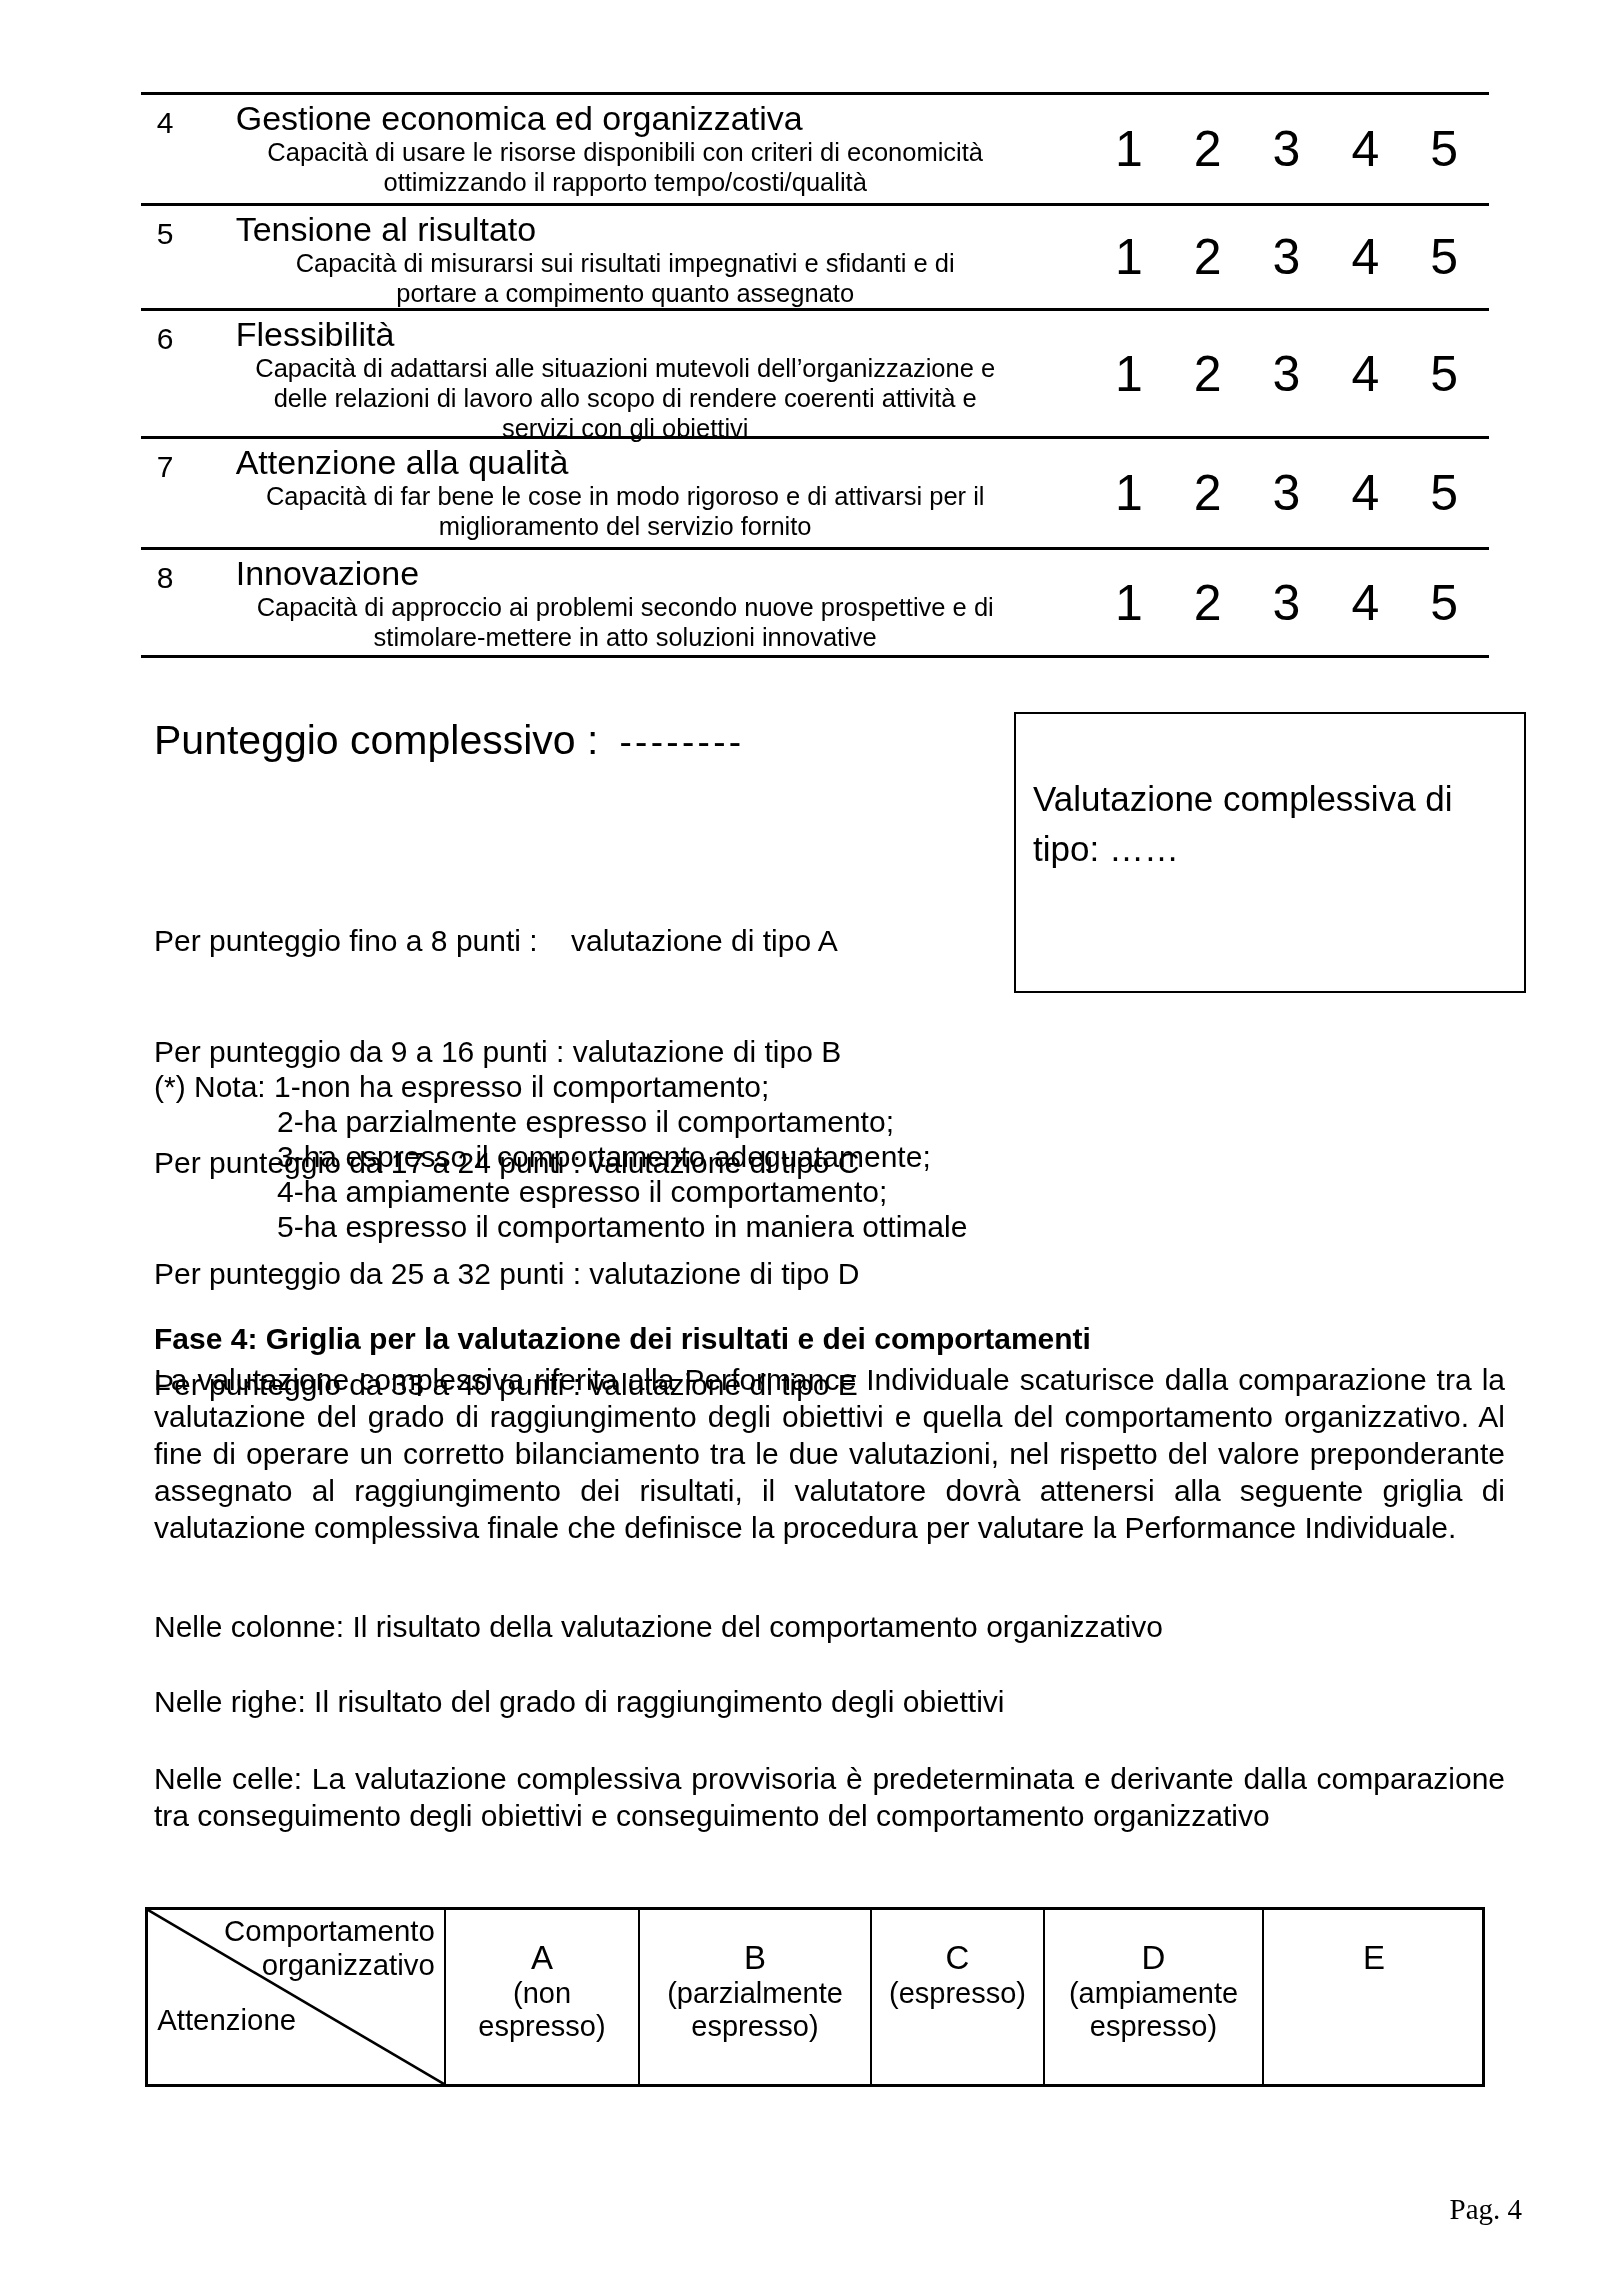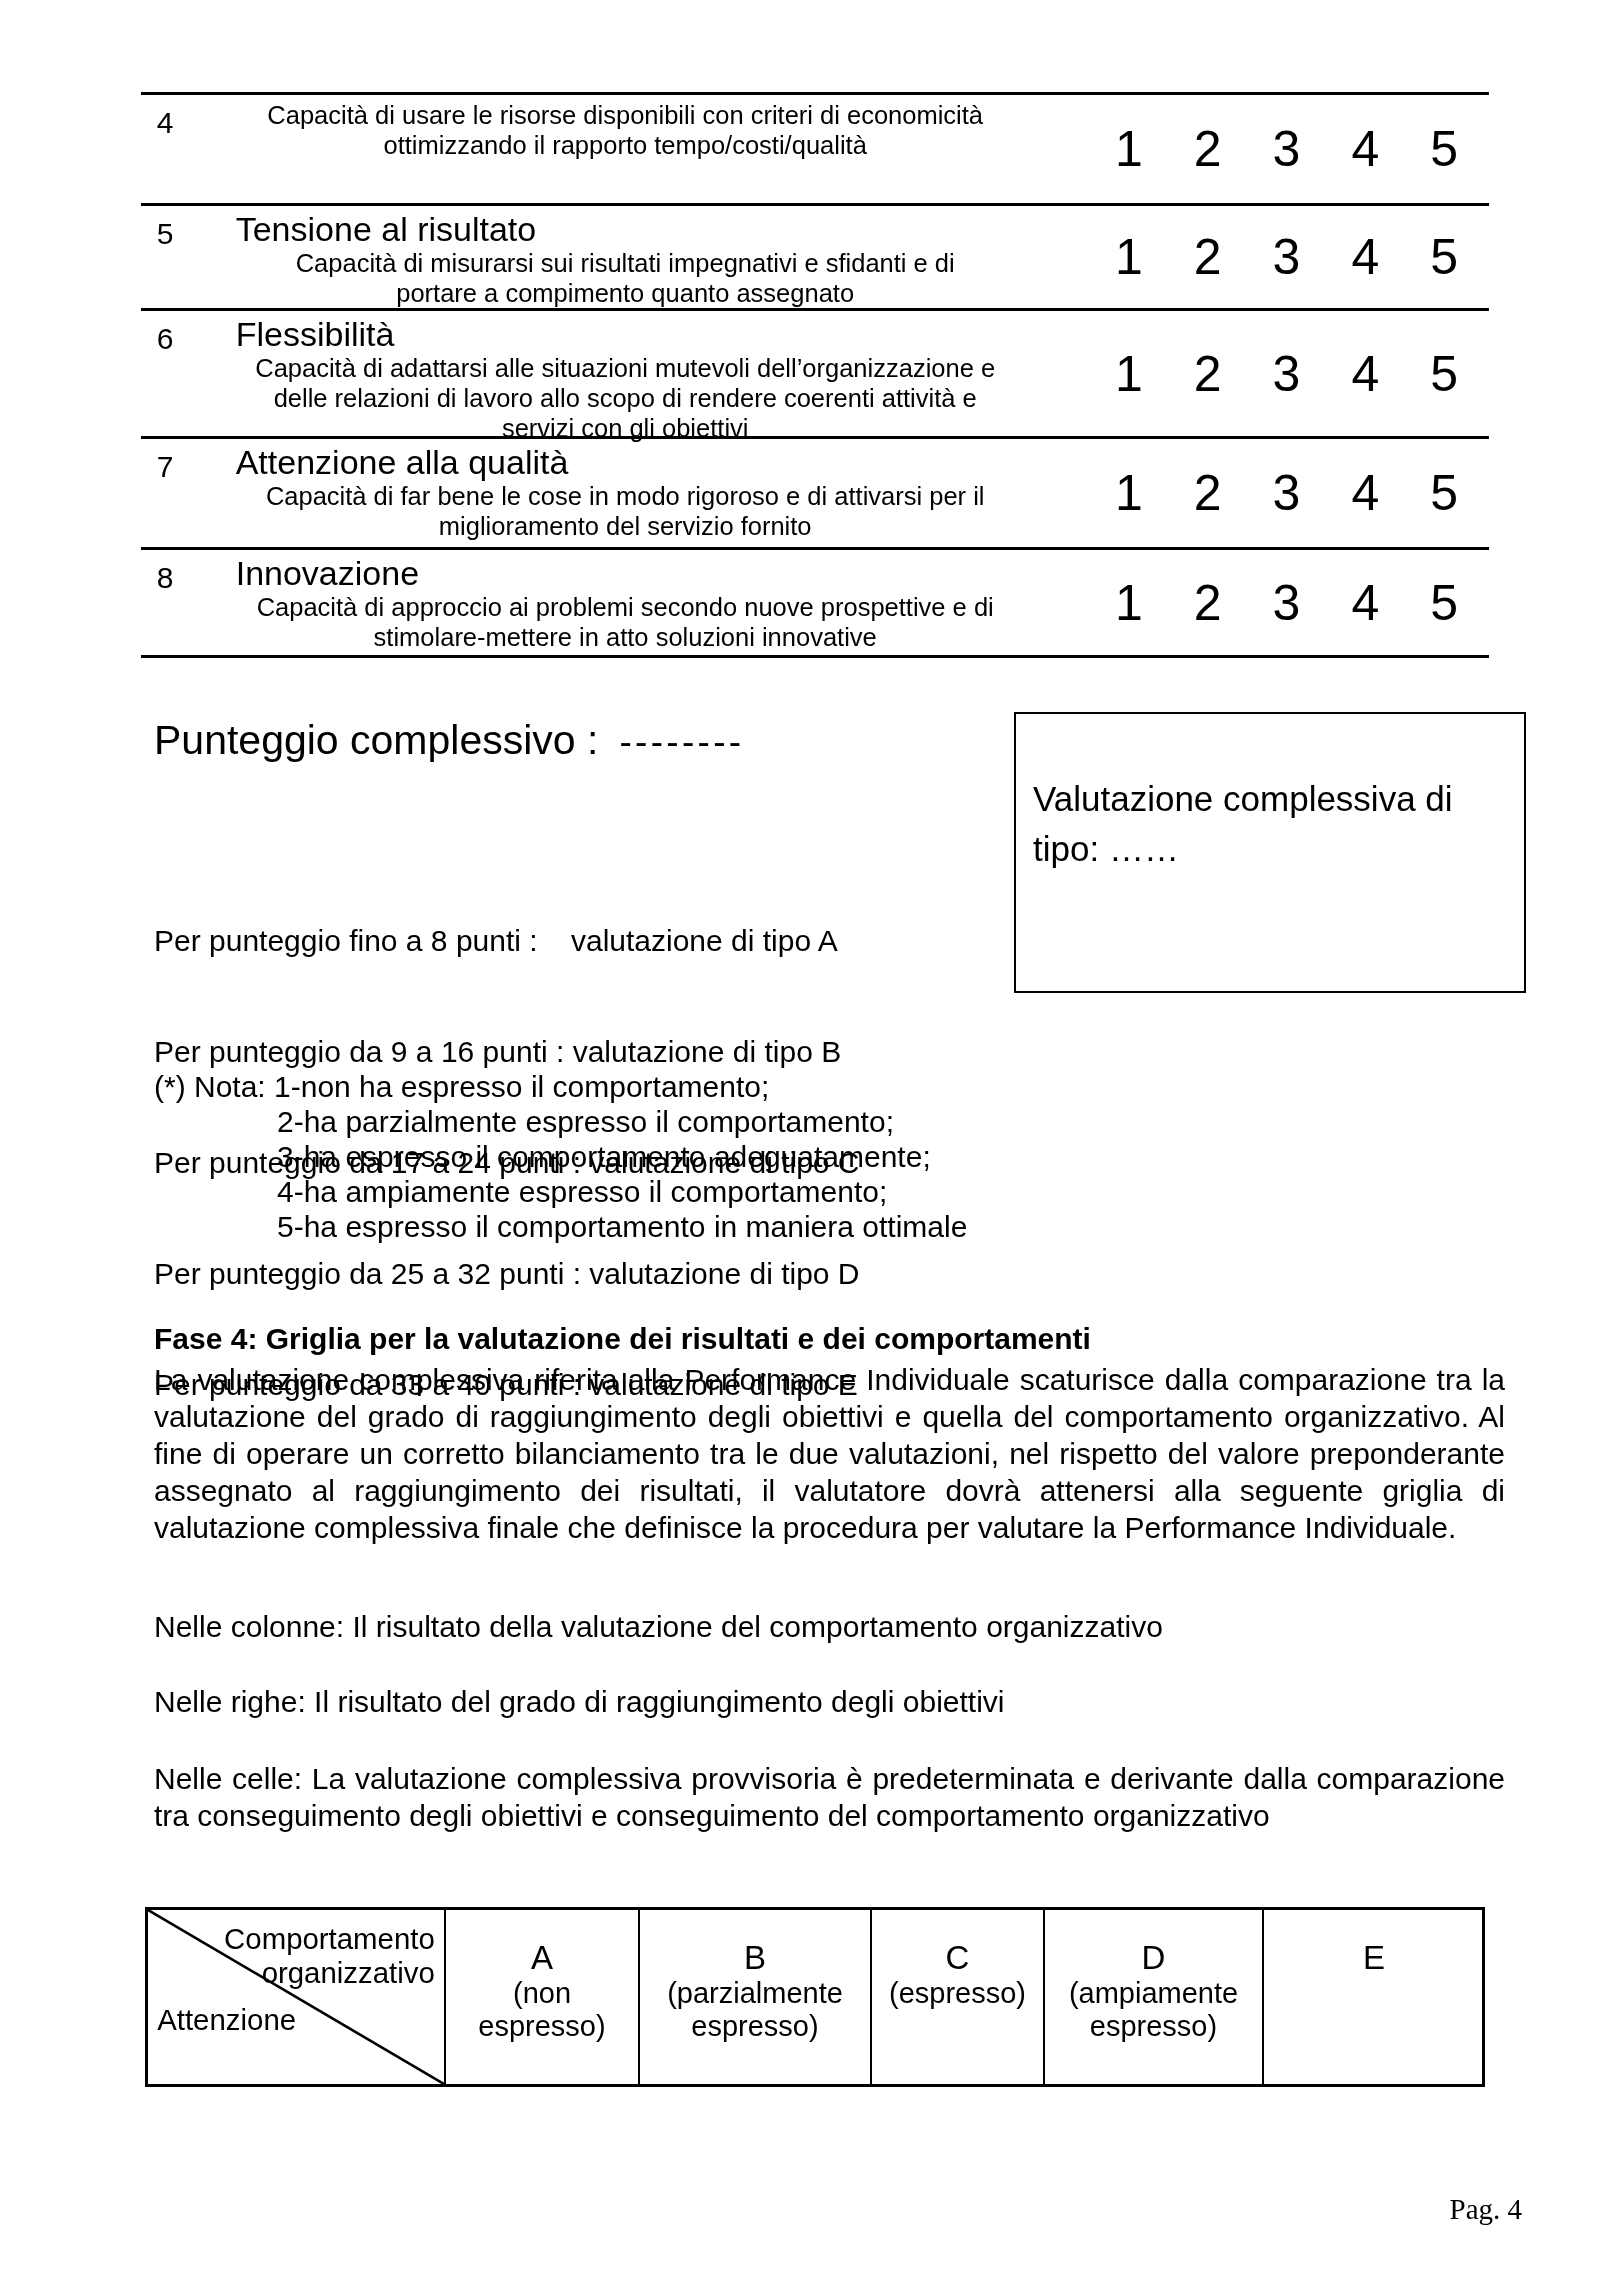--- a/index.html
+++ b/index.html
@@ -51,21 +51,21 @@
 
   
   #grid-table{
     left:145px;top:1907px;width:1340px;height:180px;
     border:3.3px solid #000;box-sizing:border-box;display:flex;
   }
   .gcorner{position:relative;flex:0 0 296px;}
   .gcorner svg{position:absolute;left:0;top:0;width:100%;height:100%;}
   .corner-top{
     position:absolute;top:3.9px;right:9.2px;width:226px;
-    text-align:right;font-size:29.4px;line-height:34px;margin-top:8px;
+    text-align:right;font-size:29.4px;line-height:34px;
   }
   .corner-bottom{position:absolute;left:9.2px;bottom:47px;font-size:29.4px;}
   .gcell{
     border-left:2.6px solid #000;box-sizing:border-box;
     text-align:center;padding-top:29.4px;
   }
   .gcell.colA{flex:0 0 194px;}
   .gcell.colB{flex:0 0 232px;}
   .gcell.colC{flex:0 0 173px;}
   .gcell.colD{flex:0 0 219px;}
@@ -77,20 +77,21 @@
   #page-number{right:101px;top:2193px;font-size:29px;font-family:"Liberation Serif", serif;}
 </style>
 </head>
 <body>
 
 <div id="criteria-table" class="abs">
 
   <div class="crow" style="height:111px">
     <div class="cnum">4</div>
     <div class="cbody">
+      <div class="ctitle">Gestione economica ed organizzativa</div>
       <div class="cdesc">Capacità di usare le risorse disponibili con criteri di economicità
 ottimizzando il rapporto tempo/costi/qualità</div>
     </div>
     <div class="cratings">
         <span>1</span>
         <span>2</span>
         <span>3</span>
         <span>4</span>
         <span>5</span>
       </div>

